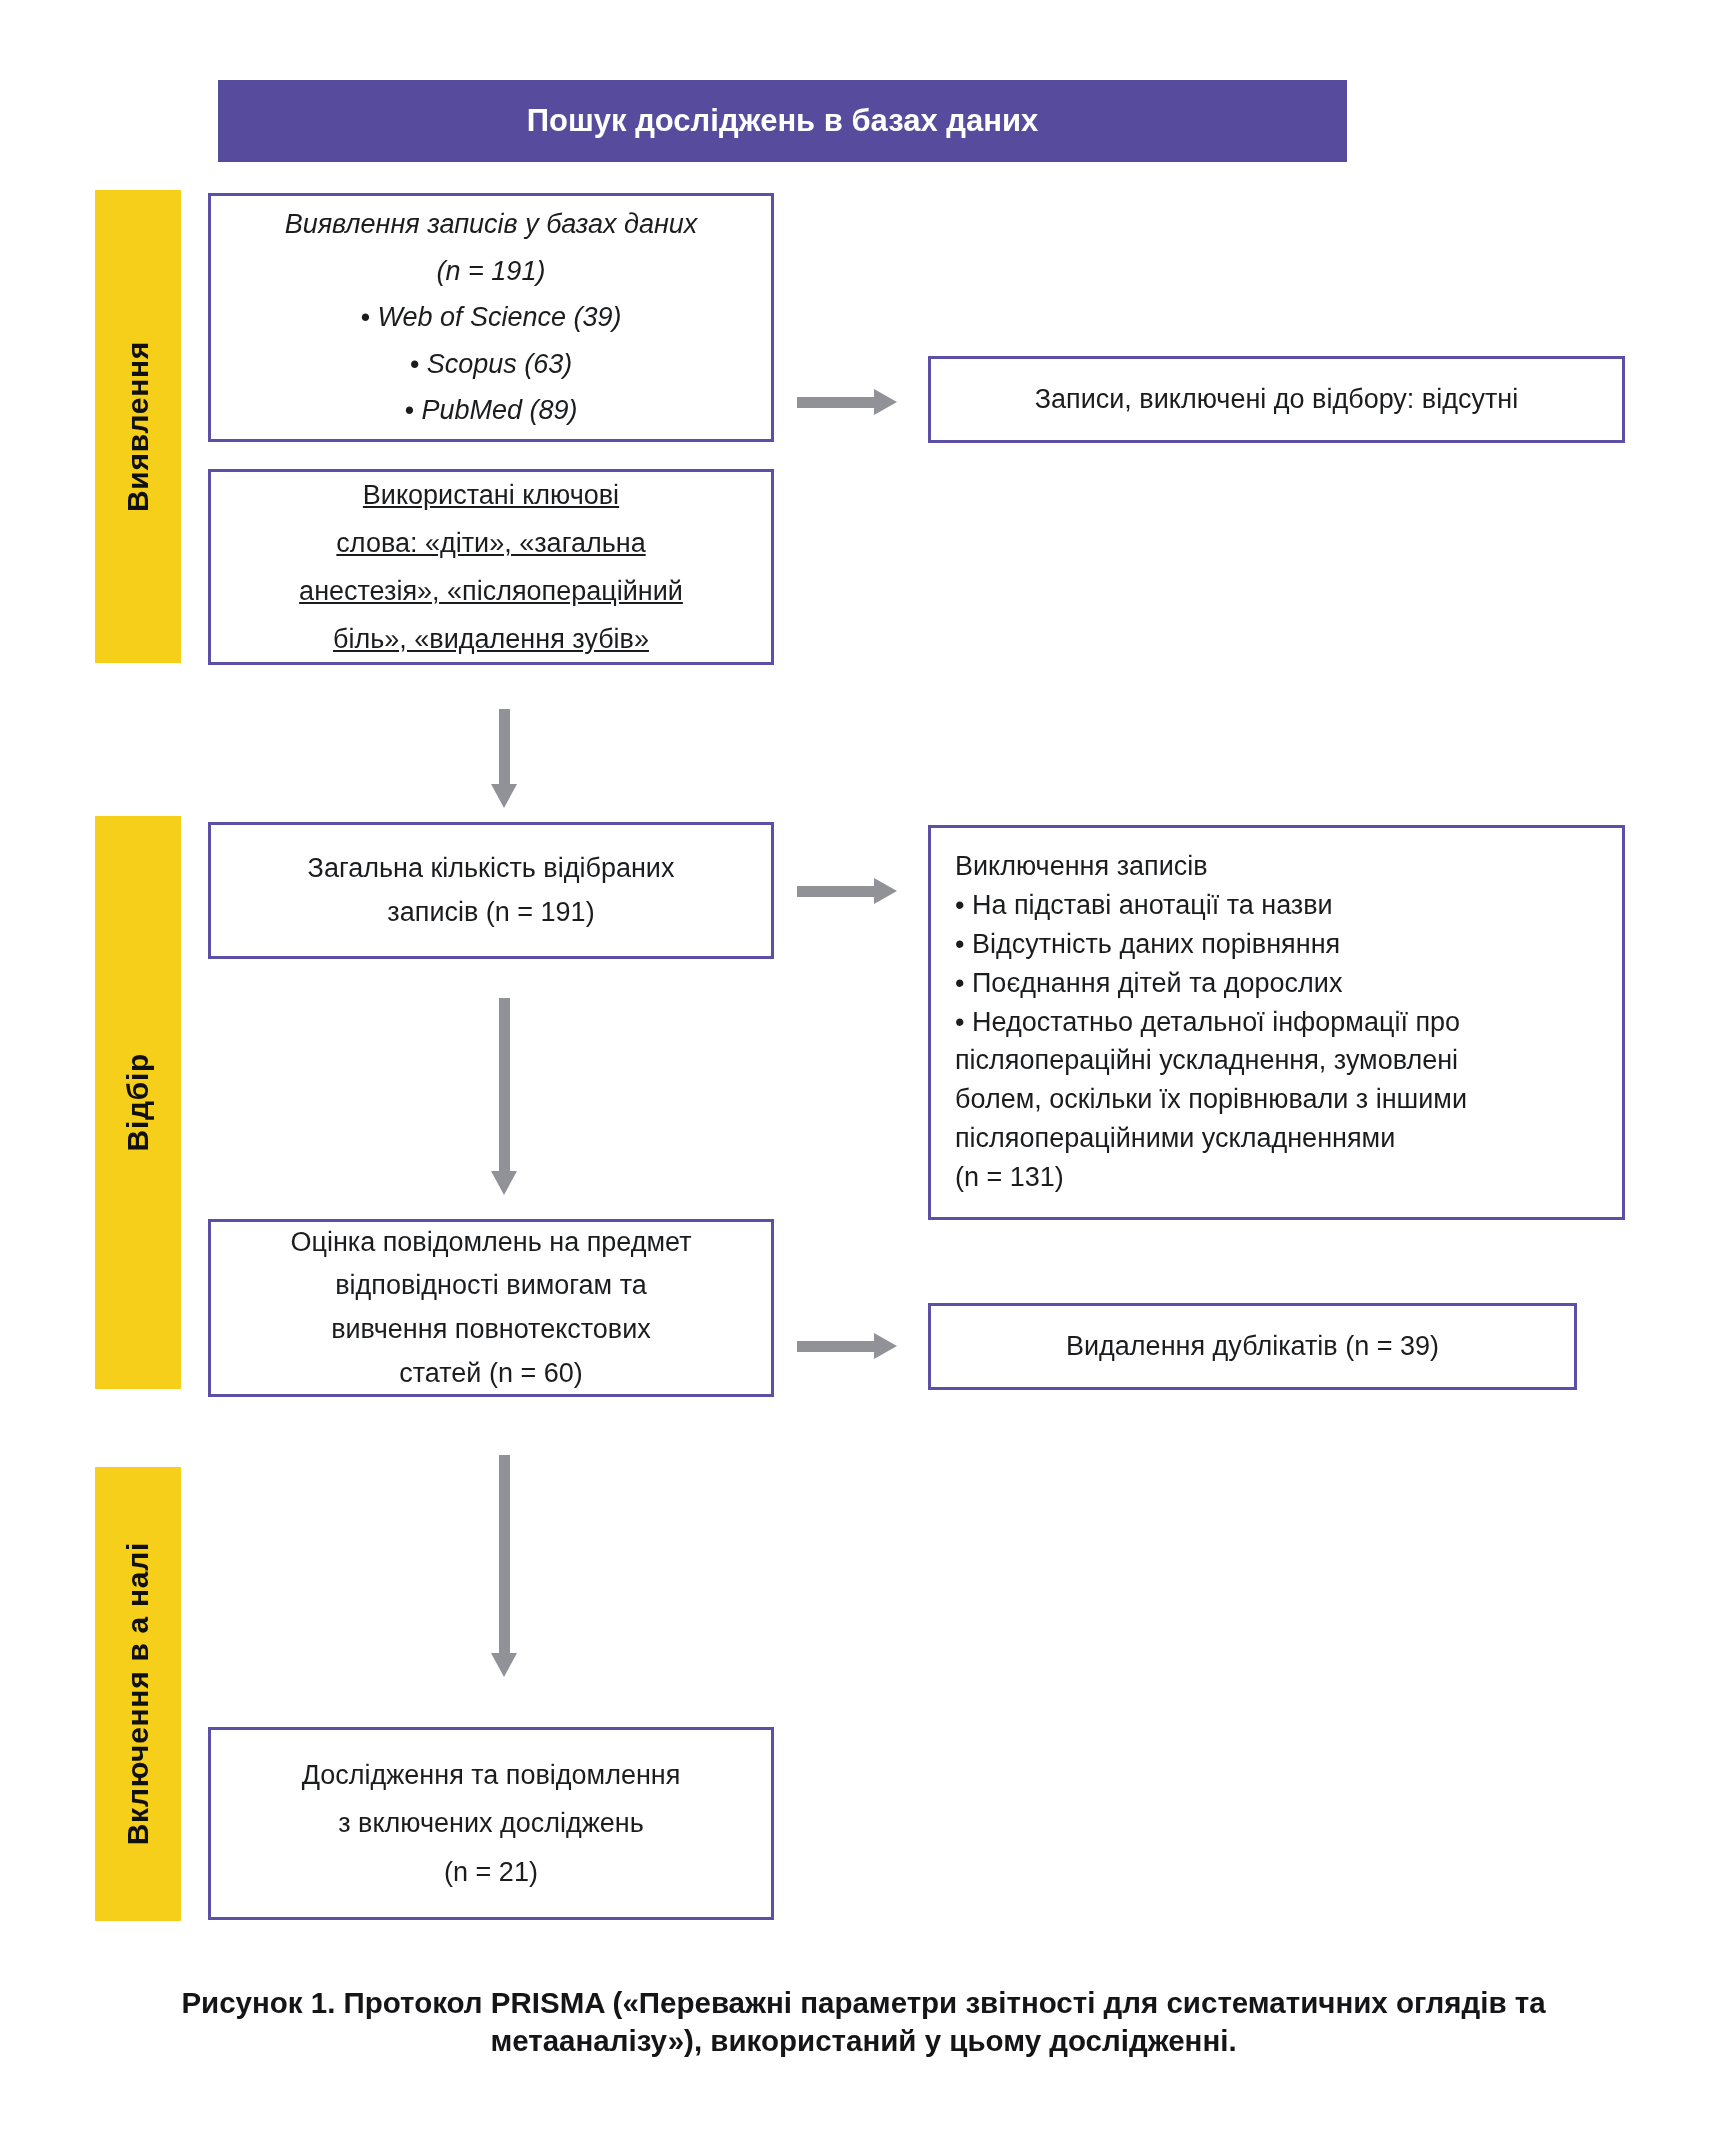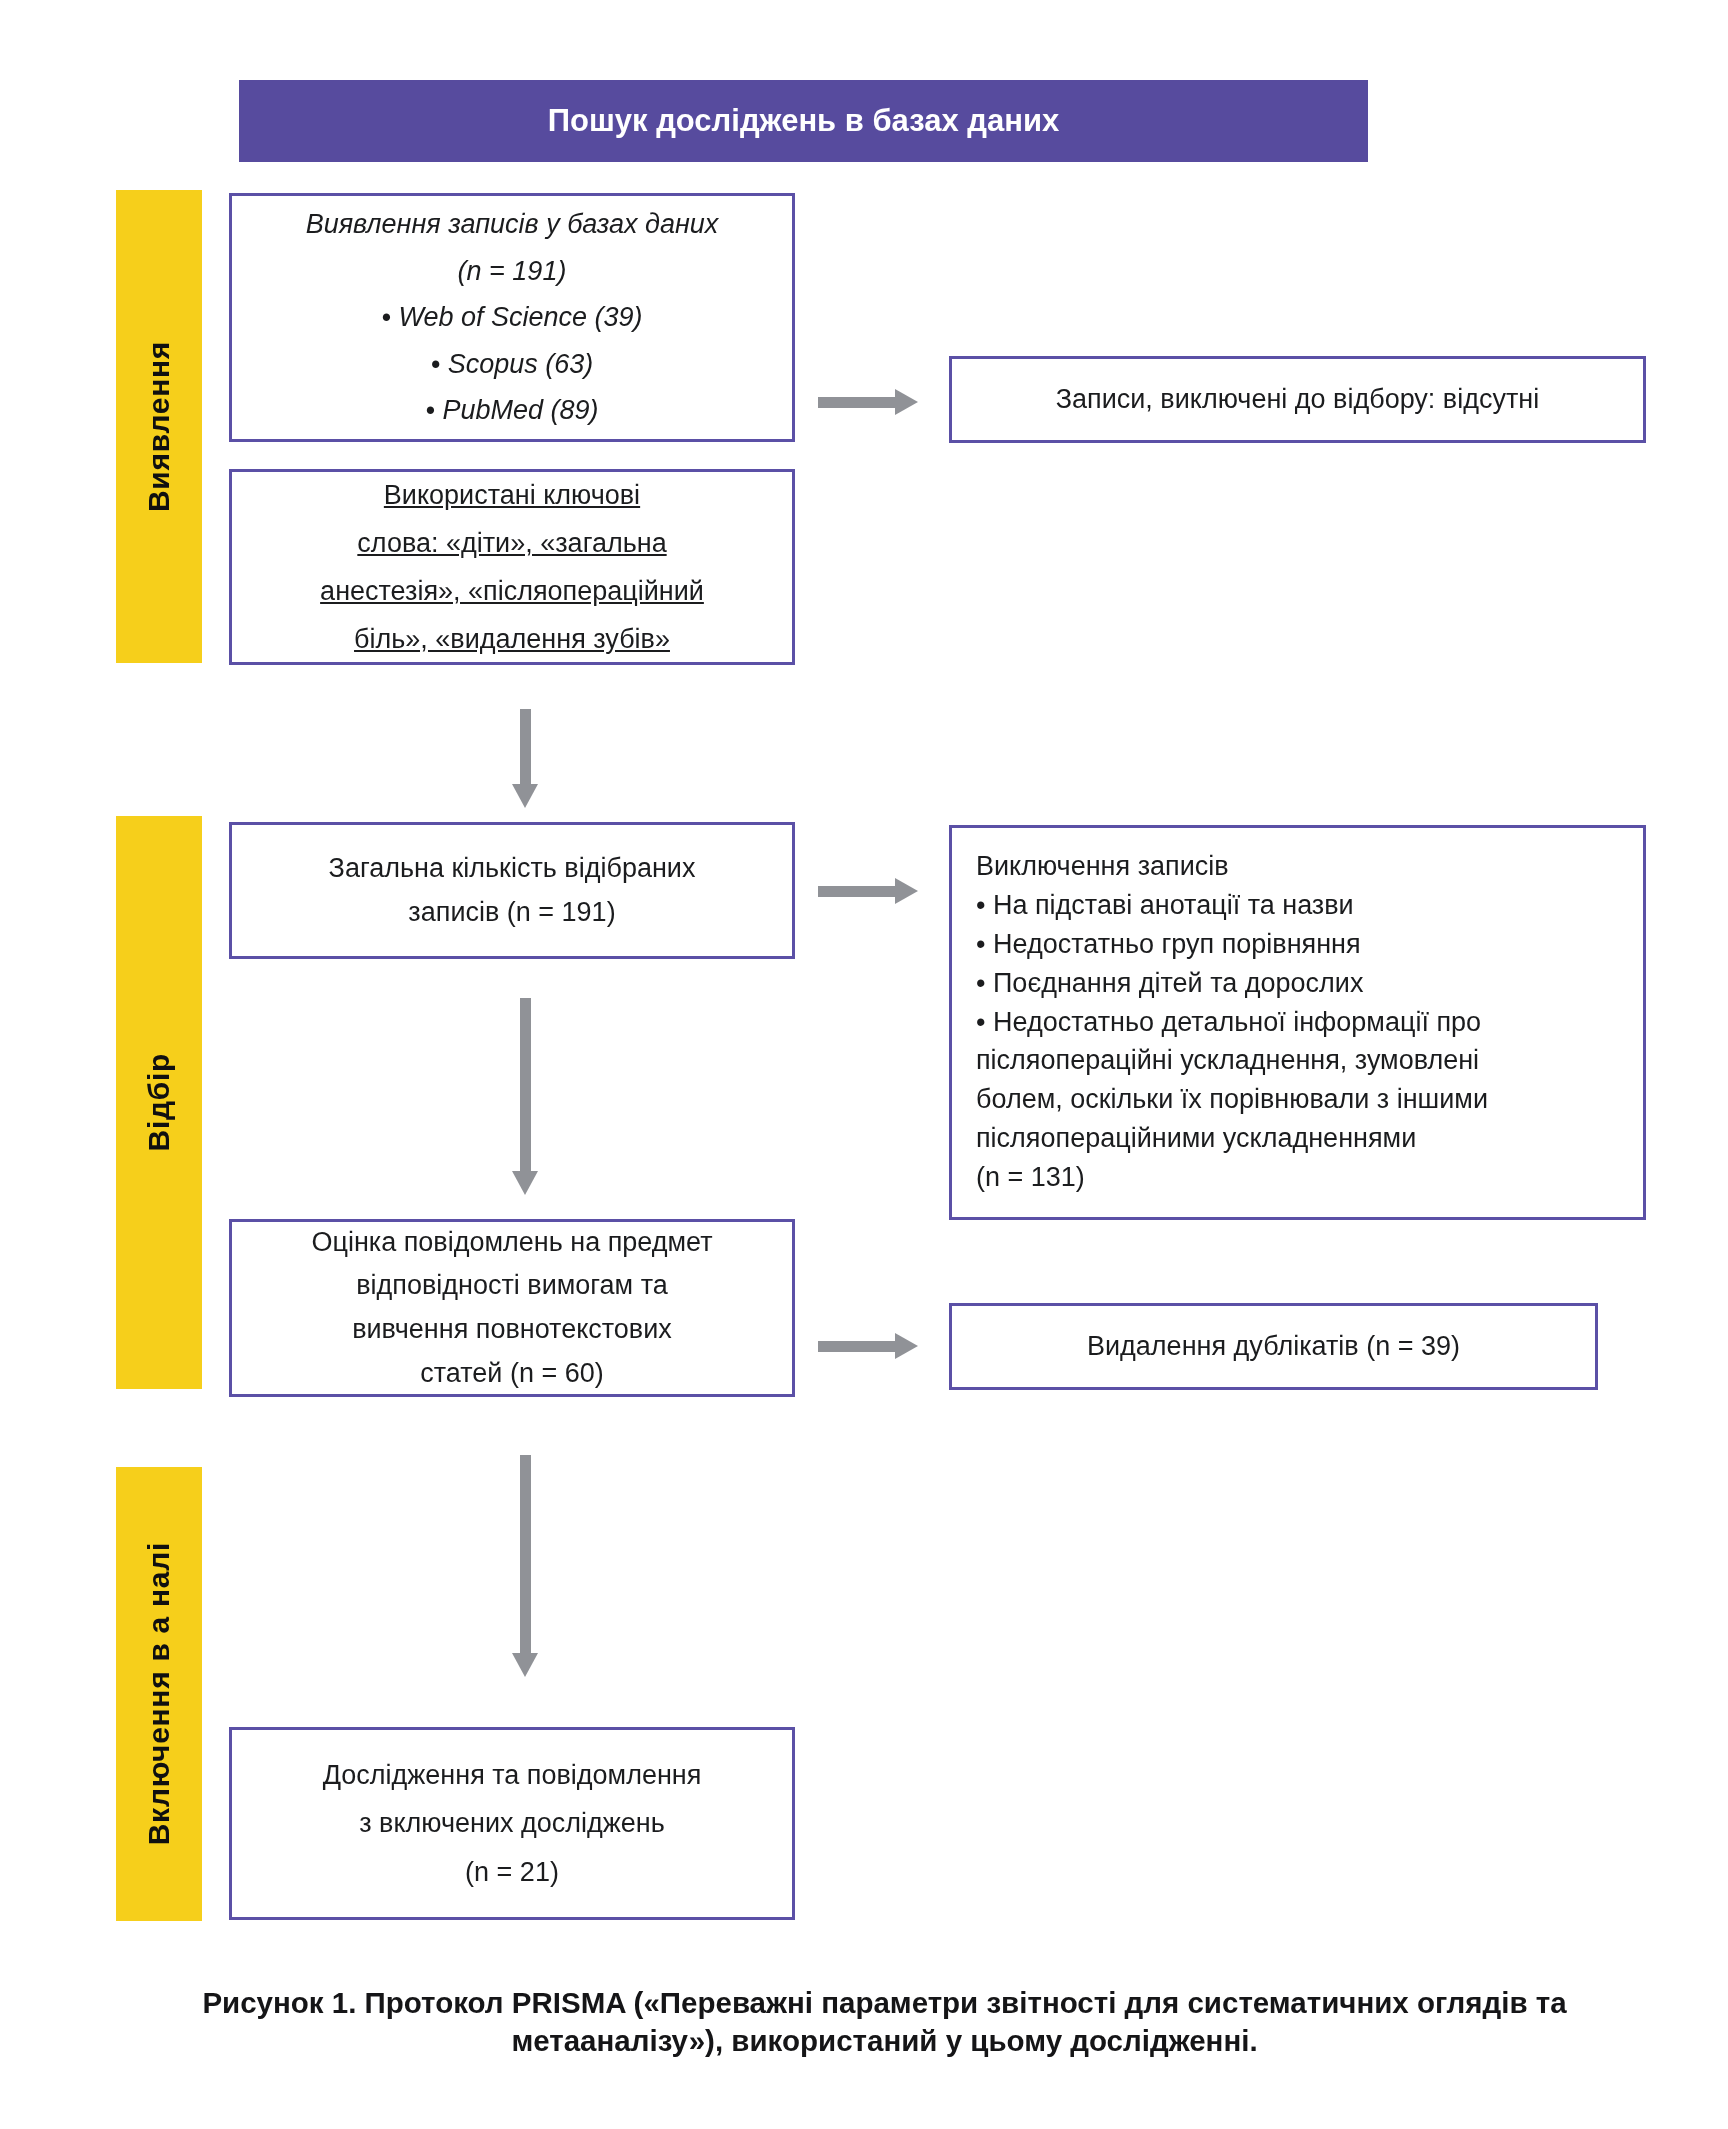--- a/index.html
+++ b/index.html
@@ -9,21 +9,21 @@
     --arrow:#909297;
     --text:#1b1c1e;
   }
   *{margin:0;padding:0;box-sizing:border-box;}
   html,body{background:#ffffff;}
   body{
     width:1728px;height:2129px;position:relative;
     font-family:"Liberation Sans","DejaVu Sans",sans-serif;
     color:var(--text);
   }
-  .abs{position:absolute;margin-left:21px;}
+  .abs{position:absolute;}
   .header-bar{
     left:218px;top:80px;width:1129px;height:82px;
     background:var(--purple);
     display:flex;align-items:center;justify-content:center;
     color:#ffffff;font-size:31px;font-weight:bold;
   }
   .stage{
     left:95px;width:86px;background:var(--yellow);
     display:flex;align-items:center;justify-content:center;
   }
@@ -118,21 +118,21 @@
 <div class="abs pbox box-total">
   <div>Загальна кількість відібраних</div>
   <div>записів (n = 191)</div>
 </div>
 
 <div class="abs pbox box-exclusion">
   <div class="inner">
     <div>Виключення записів</div>
     <div>
         <div>• На підставі анотації та назви</div>
-        <div>• Недостатньо груп порівняння</div>
+        <div>• Відсутність даних порівняння</div>
         <div>• Поєднання дітей та дорослих</div>
         <div>• Недостатньо детальної інформації про післяопераційні ускладнення, зумовлені болем, оскільки їх порівнювали з іншими післяопераційними ускладненнями</div>
       </div>
     <div>(n = 131)</div>
   </div>
 </div>
 
 <div class="abs pbox box-assessment">
   <div>Оцінка повідомлень на предмет</div>
   <div>відповідності вимогам та</div>

